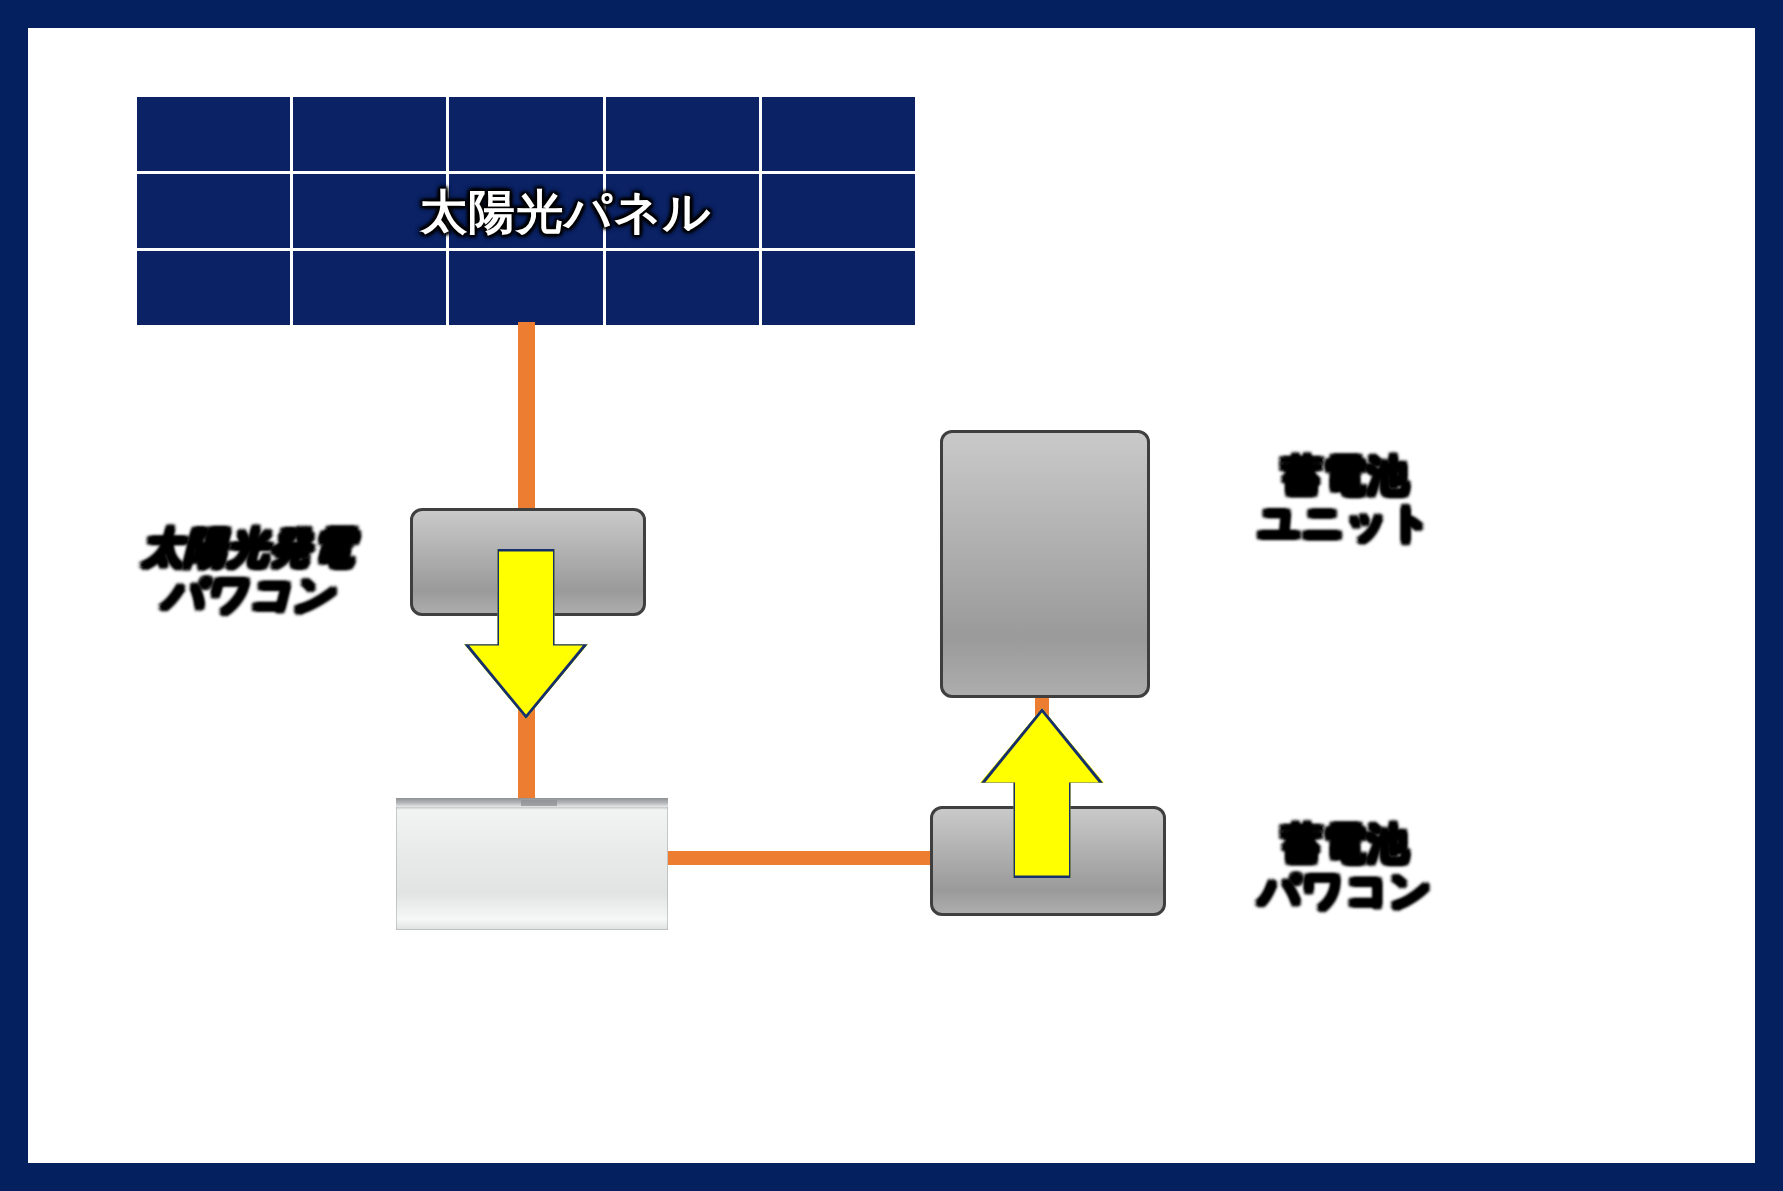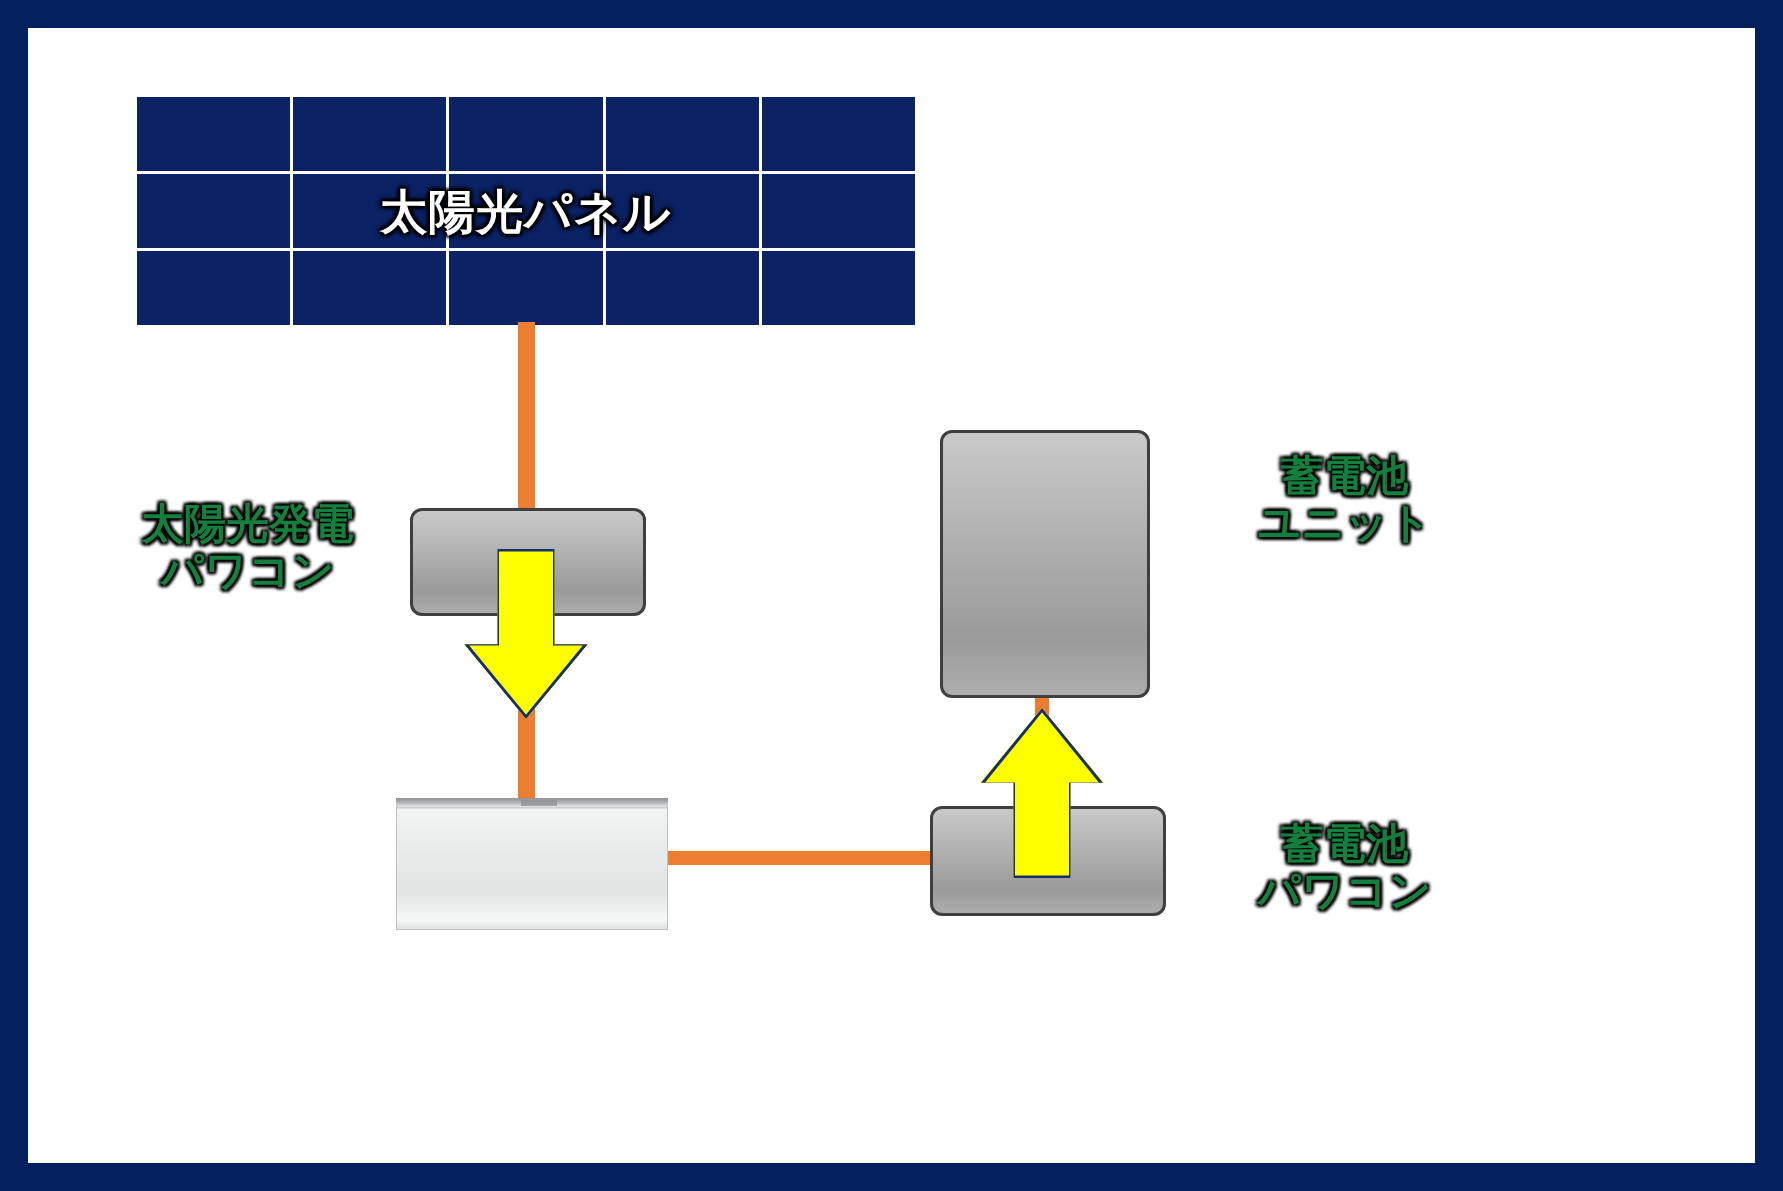--- a/index.html
+++ b/index.html
@@ -47,20 +47,21 @@
     width:778px;height:64px;
     display:flex;align-items:center;justify-content:center;
     color:#ffffff;
     font-size:47px;font-weight:bold;
     letter-spacing:1px;
     text-shadow:
       0 0 6px #000,0 0 6px #000,
       2px 2px 3px #000,-2px 2px 3px #000,
       2px -2px 3px #000,-2px -2px 3px #000;
     pointer-events:none;
+    padding-left:40px;
   }
 
   
   .wire{
     position:absolute;
     background:#ed7d31;
   }
 
   
   .device{
@@ -103,21 +104,21 @@
   }
   .arrow-outline{
     position:absolute;
     width:100%;height:100%;left:0;top:0;
   }
   .arrow-outline svg{display:block;width:100%;height:100%;}
 
   
   .caption{
     position:absolute;
-    color:#15803d;
+    color:#000000;
     font-size:42px;
     font-weight:bold;
     line-height:1.12;
     text-align:center;
     letter-spacing:0.5px;
     white-space:pre-line;
     text-shadow:
       0 0 5px #000,0 0 5px #000,
       2px 2px 3px #000,-2px 2px 3px #000,
       2px -2px 3px #000,-2px -2px 3px #000;
@@ -162,21 +163,21 @@
   <div class="device" style="left:410px;top:508px;width:236px;height:108px;"></div>
 
   <div class="arrow arrow-down" style="left:464px;top:549px;">
     <div class="arrow-outline">
       <svg viewBox="0 0 124 170" preserveAspectRatio="none">
         <polygon points="33.5,1 90.5,1 90.5,95 122,95 62,168 2,95 33.5,95" fill="none" stroke="#17306b" stroke-width="3"></polygon>
       </svg>
     </div>
   </div>
 
-  <div class="caption" style="left:118px;top:500px;width:260px;">太陽光発電
+  <div class="caption" style="left:118px;top:524px;width:260px;font-style:italic;">太陽光発電
 パワコン</div>
 
   <div class="dist-board">
     <div class="dist-board-lip"></div>
     <div class="dist-board-seam"></div>
   </div>
 
   <div class="device" style="left:940px;top:430px;width:210px;height:268px;"></div>
   <div class="caption" style="left:1200px;top:452px;width:290px;">蓄電池
 ユニット</div>

